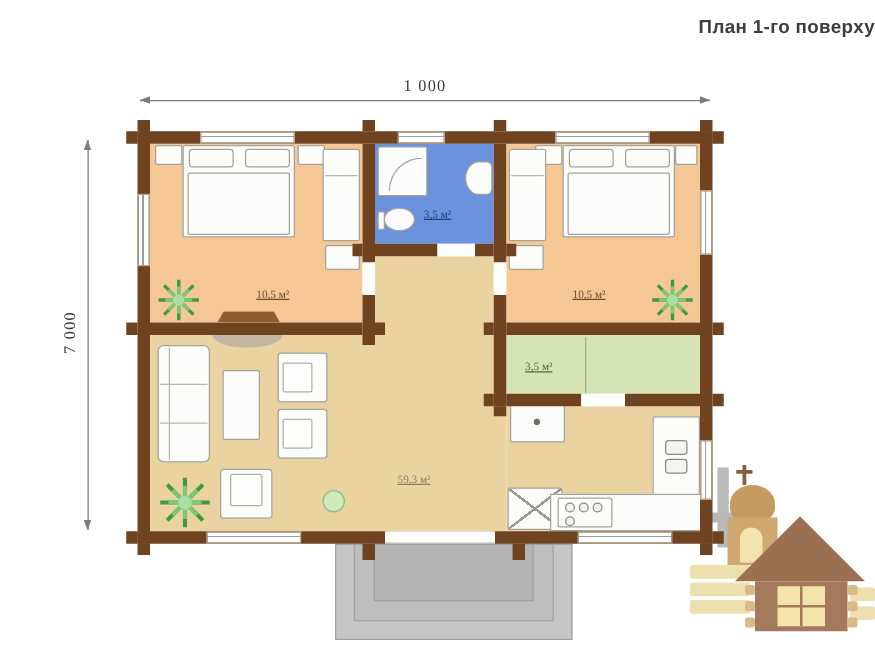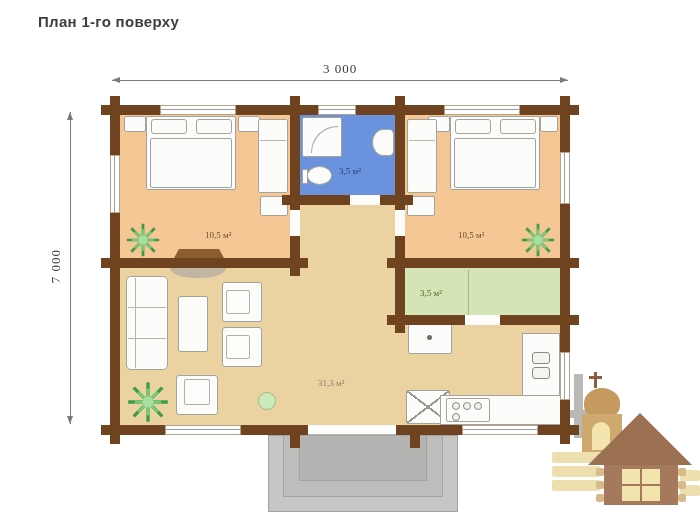--- a/index.html
+++ b/index.html
@@ -1,26 +1,26 @@
 <!DOCTYPE html>
 <html style="--wall: #6f4220; --bedroom-floor: #f5c795; --bathroom-floor: #6a92dd; --pantry-floor: #d5e4b4; --living-floor: #ebd3a1; --porch: #c6c6c4; --brand-text: #9d6e4c;"><head>
 <meta charset="utf-8">
 <style>
   html,body{margin:0;padding:0;background:#fff;}
   #stage{position:relative;width:700px;height:525px;background:#fff;overflow:hidden;
          font-family:"Liberation Sans","DejaVu Sans",sans-serif;}
   #stage *{box-sizing:border-box;}
   .abs{position:absolute;}
   
-  .title{position:absolute;top:13px;left:0;right:0;text-align:left;
-         font-size:15px;font-weight:600;color:#3d3d3d;letter-spacing:.3px;padding-left:38px;}
+  .title{position:absolute;top:13px;left:0;right:0;text-align:right;
+         font-size:15px;font-weight:600;color:#3d3d3d;letter-spacing:.3px;}
   .dim-label{position:absolute;font-family:"Liberation Serif","DejaVu Serif",serif;
              font-size:13px;color:#3a3a3a;letter-spacing:1px;white-space:nowrap;}
   .area-label{position:absolute;z-index:6;font-family:"Liberation Serif","DejaVu Serif",serif;
-              font-size:9px;white-space:nowrap;}
+              font-size:9px;white-space:nowrap;text-decoration:underline;}
   
   .dim-h{position:absolute;height:1px;background:#7b7b7b;}
   .dim-h::before{content:"";position:absolute;left:0;top:-3px;
       border-right:8px solid #7b7b7b;border-top:3px solid transparent;border-bottom:3px solid transparent;}
   .dim-h::after{content:"";position:absolute;right:0;top:-3px;
       border-left:8px solid #7b7b7b;border-top:3px solid transparent;border-bottom:3px solid transparent;}
   .dim-v{position:absolute;width:1px;background:#7b7b7b;}
   .dim-v::before{content:"";position:absolute;top:0;left:-3px;
       border-bottom:8px solid #7b7b7b;border-left:3px solid transparent;border-right:3px solid transparent;}
   .dim-v::after{content:"";position:absolute;bottom:0;left:-3px;
@@ -62,21 +62,21 @@
   .lg{position:absolute;}
 </style>
 </head>
 <body>
 
 <div id="stage">
 
   <div class="title">План 1-го поверху</div>
 
   <div class="dim-h" style="left:112px;top:80px;width:456px;"></div>
-  <div class="dim-label" style="left:140px;top:61px;width:400px;text-align:center;">3 000</div>
+  <div class="dim-label" style="left:140px;top:61px;width:400px;text-align:center;">1 000</div>
   <div class="dim-v" style="left:70px;top:112px;height:312px;"></div>
   <div class="dim-label" style="left:16px;top:258px;width:80px;text-align:center;transform:rotate(-90deg);">7 000</div>
 
   <div class="floor floor-bedroom" style="left:120px;top:115px;width:170px;height:143px;"></div>
   <div class="floor floor-bath" style="left:300px;top:115px;width:95px;height:80px;"></div>
   <div class="floor floor-bedroom" style="left:405px;top:115px;width:155px;height:143px;"></div>
   <div class="floor floor-living" style="left:300px;top:205px;width:95px;height:63px;"></div>
   <div class="floor floor-living" style="left:120px;top:268px;width:285px;height:157px;"></div>
   <div class="floor floor-living" style="left:405px;top:325px;width:155px;height:100px;"></div>
   <div class="floor floor-pantry" style="left:405px;top:268px;width:155px;height:47px;"></div>
@@ -201,21 +201,21 @@
   </div>
   <div class="furn" style="left:176px;top:375px;width:42px;height:40px;border-radius:3px;">
     <div class="cushion" style="left:7px;top:3px;width:26px;height:26px;"></div>
   </div>
   <svg class="plant" style="left:126px;top:380px;" width="44" height="44" viewBox="0 0 40 40">
     <path d="M20 2v36M2 20h36M7 7l26 26M33 7L7 33" stroke="#3f9a43" stroke-width="3" fill="none"></path>
     <path d="M20 8v24M8 20h24M11 11l18 18M29 11L11 29" stroke="#7cc878" stroke-width="3" fill="none"></path>
     <circle cx="20" cy="20" r="5" fill="#a8dfa2"></circle>
   </svg>
   <div class="abs" style="left:258px;top:392px;width:18px;height:18px;border-radius:50%;background:#cdeabb;border:1px solid #93bd85;z-index:3;"></div>
-  <div class="area-label" style="left:318px;top:378px;color:#8d7f66;">31,3 м²</div>
+  <div class="area-label" style="left:318px;top:378px;color:#8d7f66;">59,3 м²</div>
 
   <div class="furn" style="left:408px;top:322px;width:44px;height:32px;">
       <div class="dot"></div>
     </div>
   <div class="furn xcross" style="left:406px;top:390px;width:44px;height:34px;"></div>
   <div class="furn" style="left:522px;top:333px;width:38px;height:92px;border-radius:0;">
     <div class="bowl" style="margin-top:18px;"></div>
       <div class="bowl"></div>
   </div>
   <div class="furn" style="left:440px;top:395px;width:122px;height:30px;border-radius:0;"></div>

